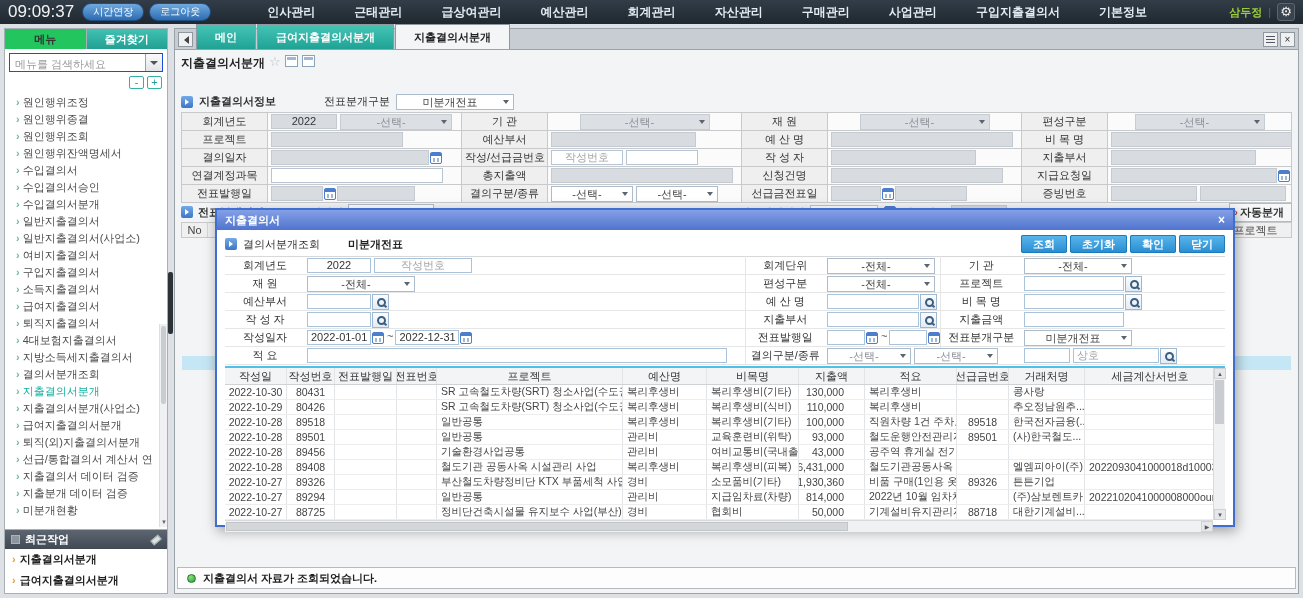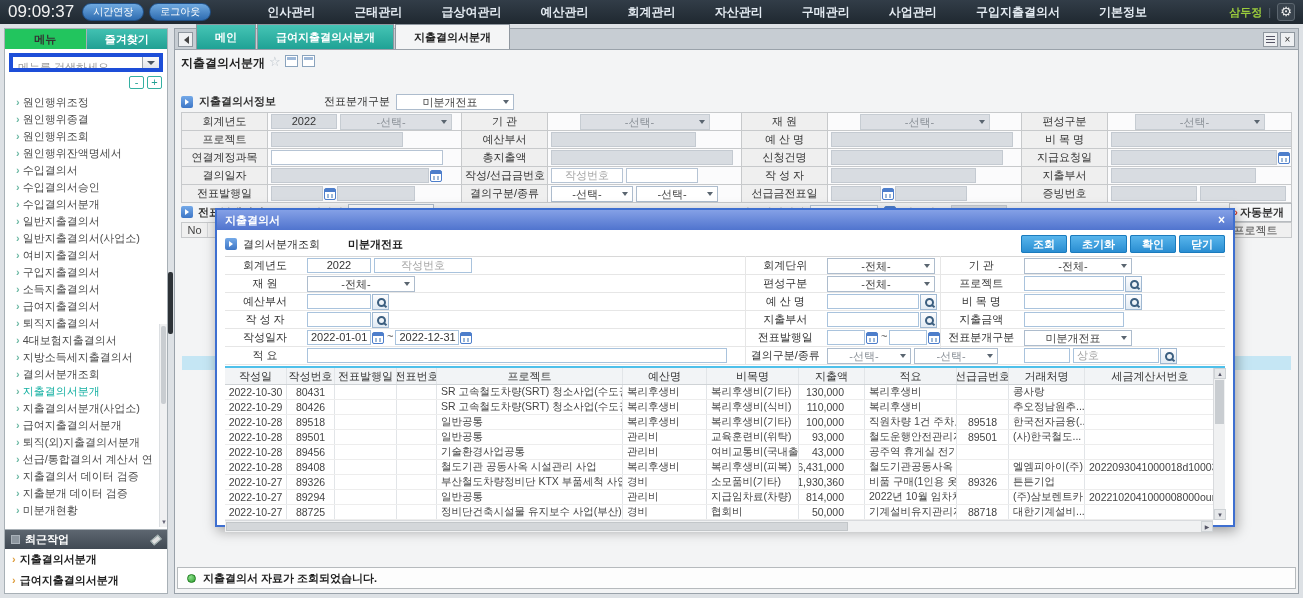--- a/index.html
+++ b/index.html
@@ -18,21 +18,21 @@
 
   
   .workspace{position:absolute;top:24px;left:0;right:0;bottom:0;display:flex}
 
   
   .sidebar{width:164px;margin:4px 0 4px 4px;background:#fff;border:1px solid #a8b0b6;display:flex;flex-direction:column;position:relative}
   .side-tabs{display:flex;height:20px;flex:0 0 20px}
   .side-tab{flex:1;display:flex;align-items:center;justify-content:center;font-weight:bold;cursor:pointer}
   .side-tab.t-menu{background:#22c55e;color:#333;border-right:1px solid #a8b0b6}
   .side-tab.t-fav{background:linear-gradient(#41c1b2,#21a093);color:#fff}
-  .side-search{margin:4px 4px 2px 4px;height:19px;border:4px solid #1d4ed8;display:flex;background:#fff}
+  .side-search{margin:4px 4px 2px 4px;height:19px;border:1px solid #1d4ed8;display:flex;background:#fff}
   .side-search .stxt{flex:1;color:#9a9a9a;padding:3px 5px;overflow:hidden;white-space:nowrap}
   .side-search .sdd{width:17px;border-left:1px solid #9aa3ab;background:linear-gradient(#fafafa,#e2e5e8);display:flex;align-items:center;justify-content:center;cursor:pointer}
   .arr-dn{width:0;height:0;border:4px solid transparent;border-top:4px solid #4a5560;margin-top:4px}
   .tree-ctrl{display:flex;justify-content:flex-end;gap:3px;padding:2px 5px 3px 0;flex:0 0 18px}
   .tree-btn{width:15px;height:13px;border:1px solid #35b0a2;border-radius:2px;color:#21a093;background:#fff;font-size:11px;line-height:10px;text-align:center;cursor:pointer}
   .tree{flex:1;overflow:hidden;padding:2px 0 0 11px;position:relative}
   .tree-item{height:17px;line-height:17px;white-space:nowrap;overflow:hidden;color:#4c4c4c;cursor:pointer}
   .tree-item .tarrow{color:#6cb9a4;margin-right:3px;font-weight:bold}
   .tree-item.active{color:#14b0a2}
   .tree-scroll{position:absolute;right:0;top:295px;bottom:66px;width:8px;background:#f0f1f2;border-left:1px solid #dcdfe2}
@@ -329,38 +329,38 @@
           <td class="lbl">프로젝트</td>
           <td><span class="inp dis" style="width:132px"></span></td>
           <td class="lbl">예산부서</td>
           <td><span class="inp dis" style="width:145px"></span></td>
           <td class="lbl">예 산 명</td>
           <td><span class="inp dis" style="width:182px"></span></td>
           <td class="lbl">비 목 명</td>
           <td><span class="inp dis" style="width:185px"></span></td>
         </tr>
         <tr>
+          <td class="lbl">결의일자</td>
+          <td><span class="inp dis" style="width:158px"></span><span class="cal"></span></td>
+          <td class="lbl">작성/선급금번호</td>
+          <td><span class="inp ctr ph" style="width:72px">작성번호</span> <span class="inp" style="width:72px"></span></td>
+          <td class="lbl">작 성 자</td>
+          <td><span class="inp dis" style="width:145px"></span></td>
+          <td class="lbl">지출부서</td>
+          <td><span class="inp dis" style="width:145px"></span></td>
+        </tr>
+        <tr>
           <td class="lbl">연결계정과목</td>
           <td><span class="inp" style="width:172px"></span></td>
           <td class="lbl">총지출액</td>
           <td><span class="inp dis" style="width:182px"></span></td>
           <td class="lbl">신청건명</td>
           <td><span class="inp dis" style="width:172px"></span></td>
           <td class="lbl">지급요청일</td>
           <td><span class="inp dis" style="width:166px"></span><span class="cal"></span></td>
-        </tr>
-        <tr>
-          <td class="lbl">결의일자</td>
-          <td><span class="inp dis" style="width:158px"></span><span class="cal"></span></td>
-          <td class="lbl">작성/선급금번호</td>
-          <td><span class="inp ctr ph" style="width:72px">작성번호</span> <span class="inp" style="width:72px"></span></td>
-          <td class="lbl">작 성 자</td>
-          <td><span class="inp dis" style="width:145px"></span></td>
-          <td class="lbl">지출부서</td>
-          <td><span class="inp dis" style="width:145px"></span></td>
         </tr>
         <tr>
           <td class="lbl">전표발행일</td>
           <td><span class="inp dis" style="width:52px"></span><span class="cal"></span><span class="inp dis" style="width:78px"></span></td>
           <td class="lbl">결의구분/종류</td>
           <td><span class="selc" style="width:82px">-선택-</span> <span class="selc" style="width:82px">-선택-</span></td>
           <td class="lbl">선급금전표일</td>
           <td><span class="inp dis" style="width:50px"></span><span class="cal"></span><span class="inp dis" style="width:72px"></span></td>
           <td class="lbl">증빙번호</td>
           <td><span class="inp dis" style="width:86px"></span> <span class="inp dis" style="width:86px"></span></td>

